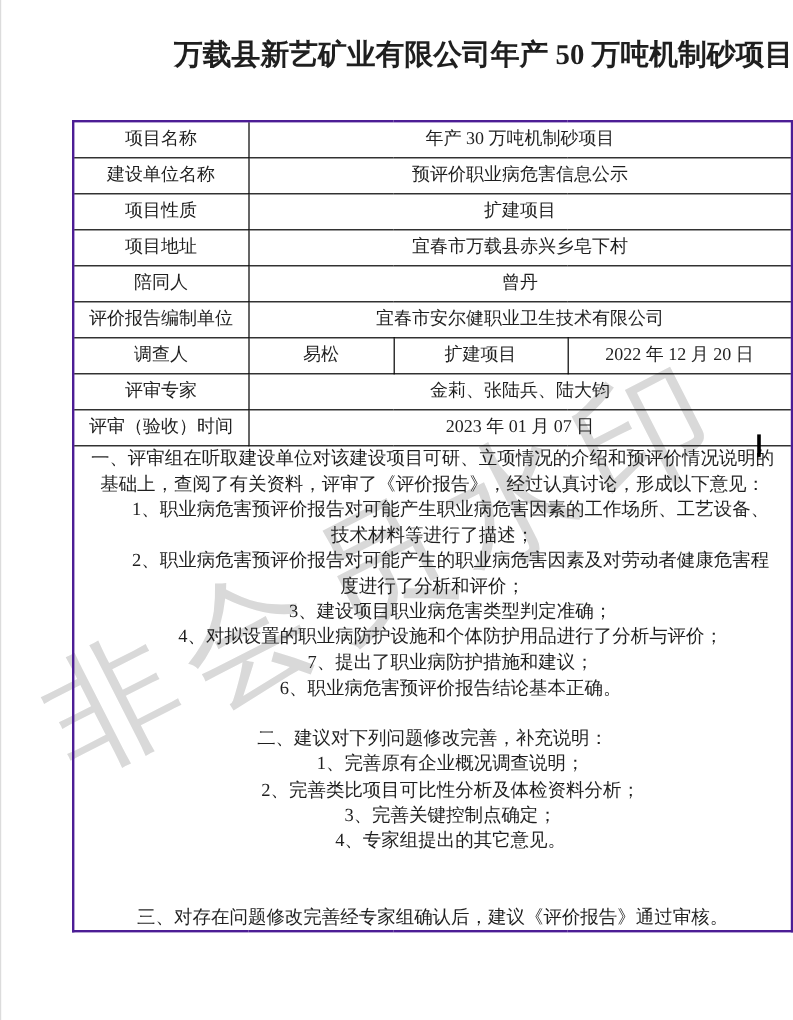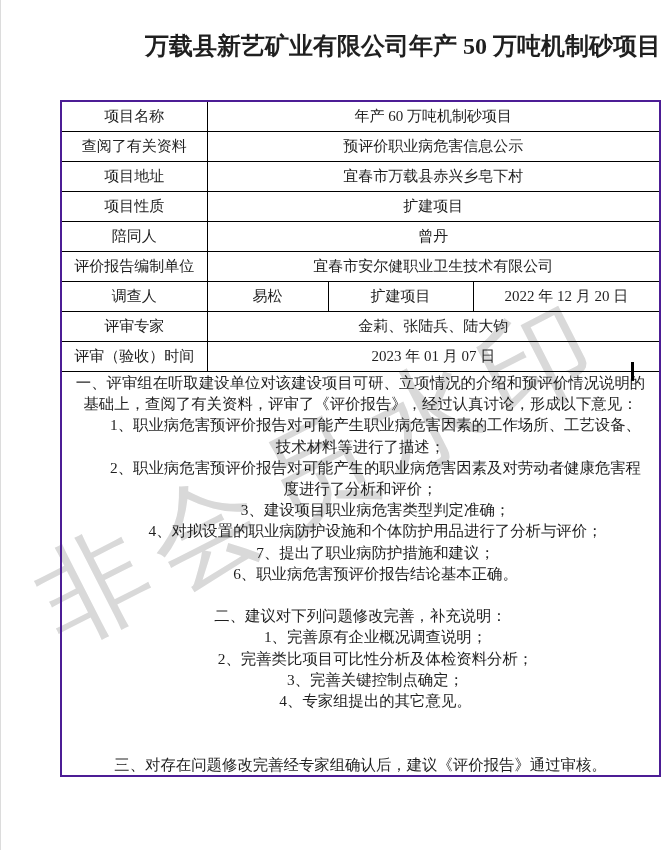--- a/index.html
+++ b/index.html
@@ -67,33 +67,33 @@
 <table class="info">
   <colgroup>
     <col style="width:146px">
       <col style="width:121px">
       <col style="width:145px">
       <col style="width:187px">
   </colgroup>
   <tbody>
     <tr>
       <td>项目名称</td>
-      <td colspan="3">年产 60 万吨机制砂项目</td>
+      <td colspan="3">年产 30 万吨机制砂项目</td>
     </tr>
     <tr>
-      <td>查阅了有关资料</td>
+      <td>建设单位名称</td>
       <td colspan="3">预评价职业病危害信息公示</td>
+    </tr>
+    <tr>
+      <td>项目性质</td>
+      <td colspan="3">扩建项目</td>
     </tr>
     <tr>
       <td>项目地址</td>
       <td colspan="3">宜春市万载县赤兴乡皂下村</td>
-    </tr>
-    <tr>
-      <td>项目性质</td>
-      <td colspan="3">扩建项目</td>
     </tr>
     <tr>
       <td>陪同人</td>
       <td colspan="3">曾丹</td>
     </tr>
     <tr>
       <td>评价报告编制单位</td>
       <td colspan="3">宜春市安尔健职业卫生技术有限公司</td>
     </tr>
     <tr>

